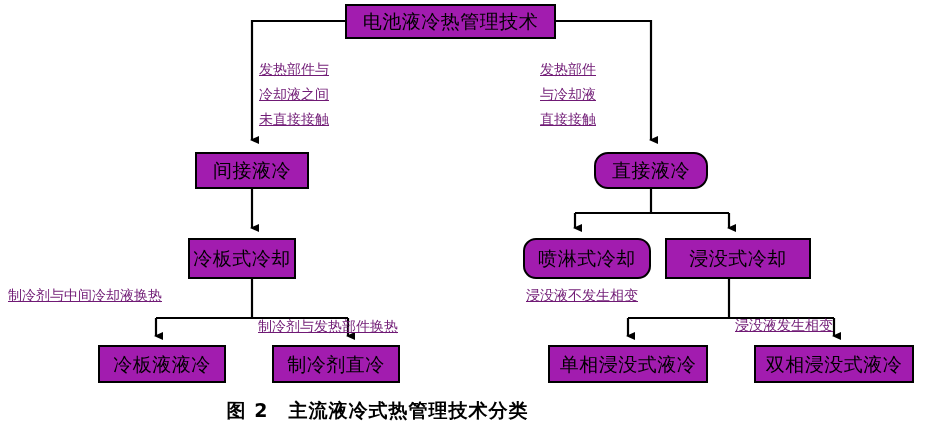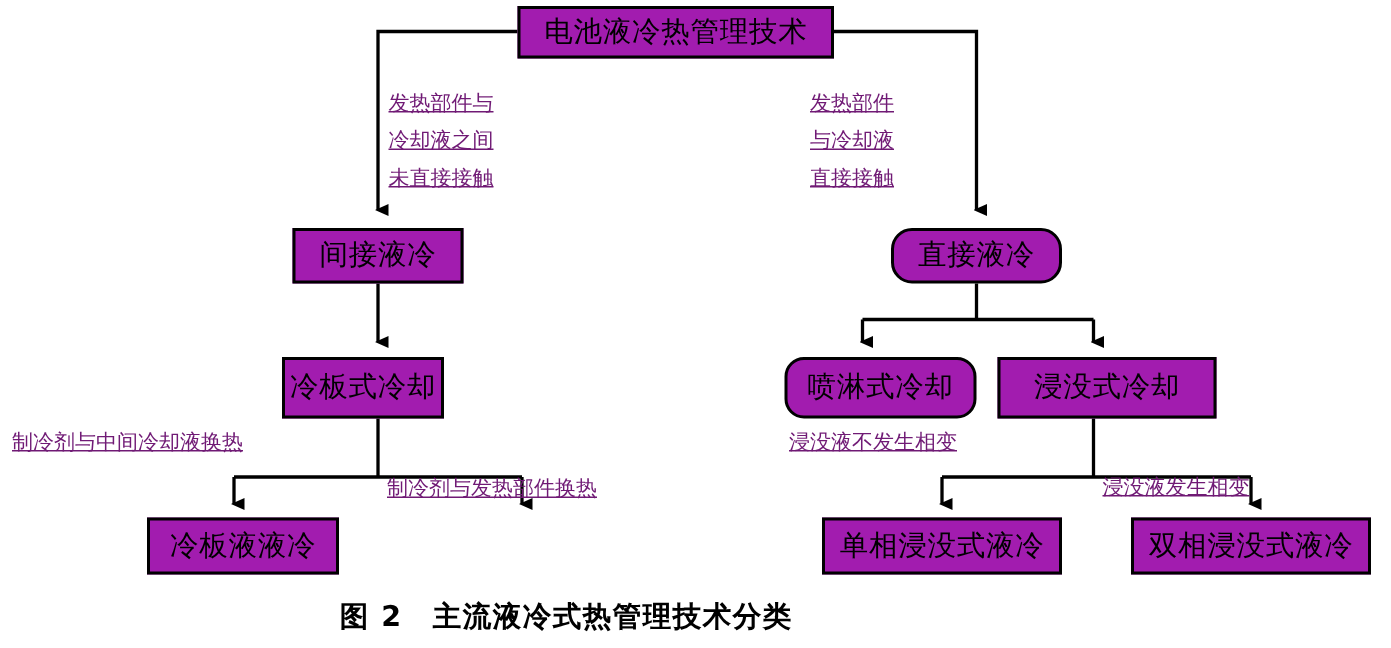--- a/index.html
+++ b/index.html
@@ -116,20 +116,21 @@
   <div class="node-box" style="left:594px; top:152px; width:114px; height:37px;border-radius:14px;">直接液冷</div>
 
   <div class="node-box" style="left:188px; top:238px; width:108px; height:41px;">冷板式冷却</div>
 
   <div class="node-box" style="left:523px; top:238px; width:128px; height:41px;border-radius:13px;">喷淋式冷却</div>
 
   <div class="node-box" style="left:665px; top:238px; width:146px; height:41px;">浸没式冷却</div>
 
   <div class="node-box" style="left:98px; top:345px; width:128px; height:38px;">冷板液液冷</div>
 
+  <div class="node-box" style="left:272px; top:345px; width:128px; height:38px;">制冷剂直冷</div>
 
   <div class="node-box" style="left:548px; top:345px; width:160px; height:38px;">单相浸没式液冷</div>
 
   <div class="node-box" style="left:754px; top:345px; width:160px; height:38px;">双相浸没式液冷</div>
 
   <div class="edge-label multiline" style="left:259px; top:57px;">发热部件与
 冷却液之间
 未直接接触</div>
 
   <div class="edge-label multiline" style="left:540px; top:57px; width:90px; text-align:left;">发热部件

